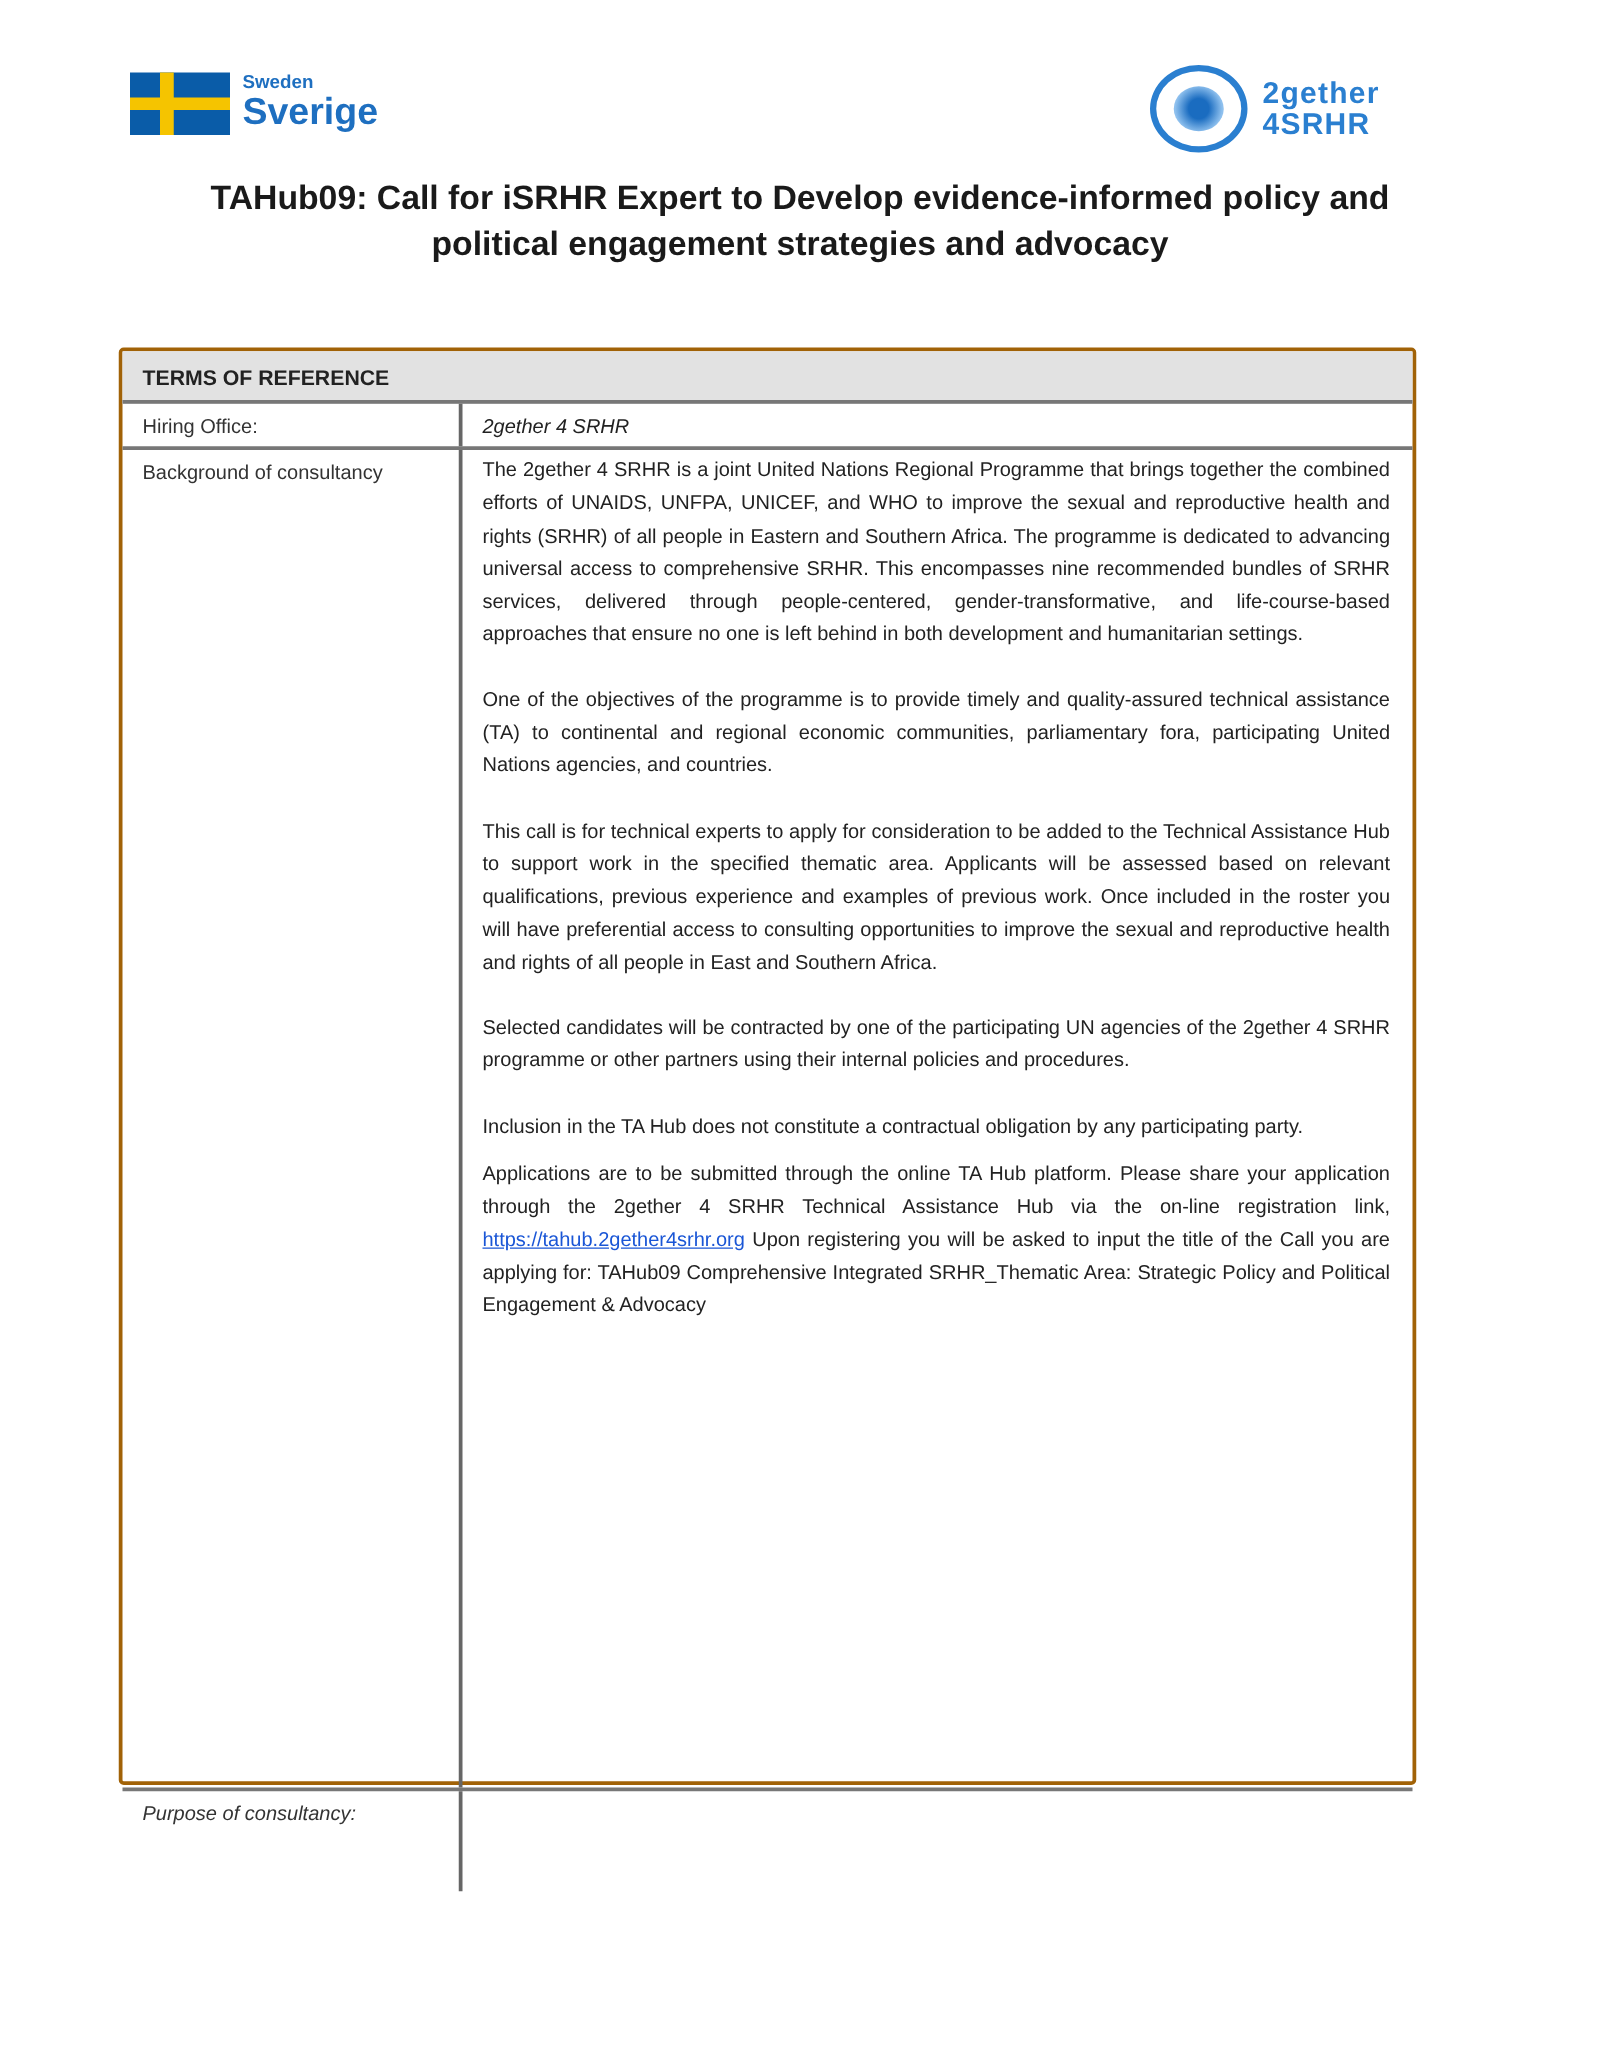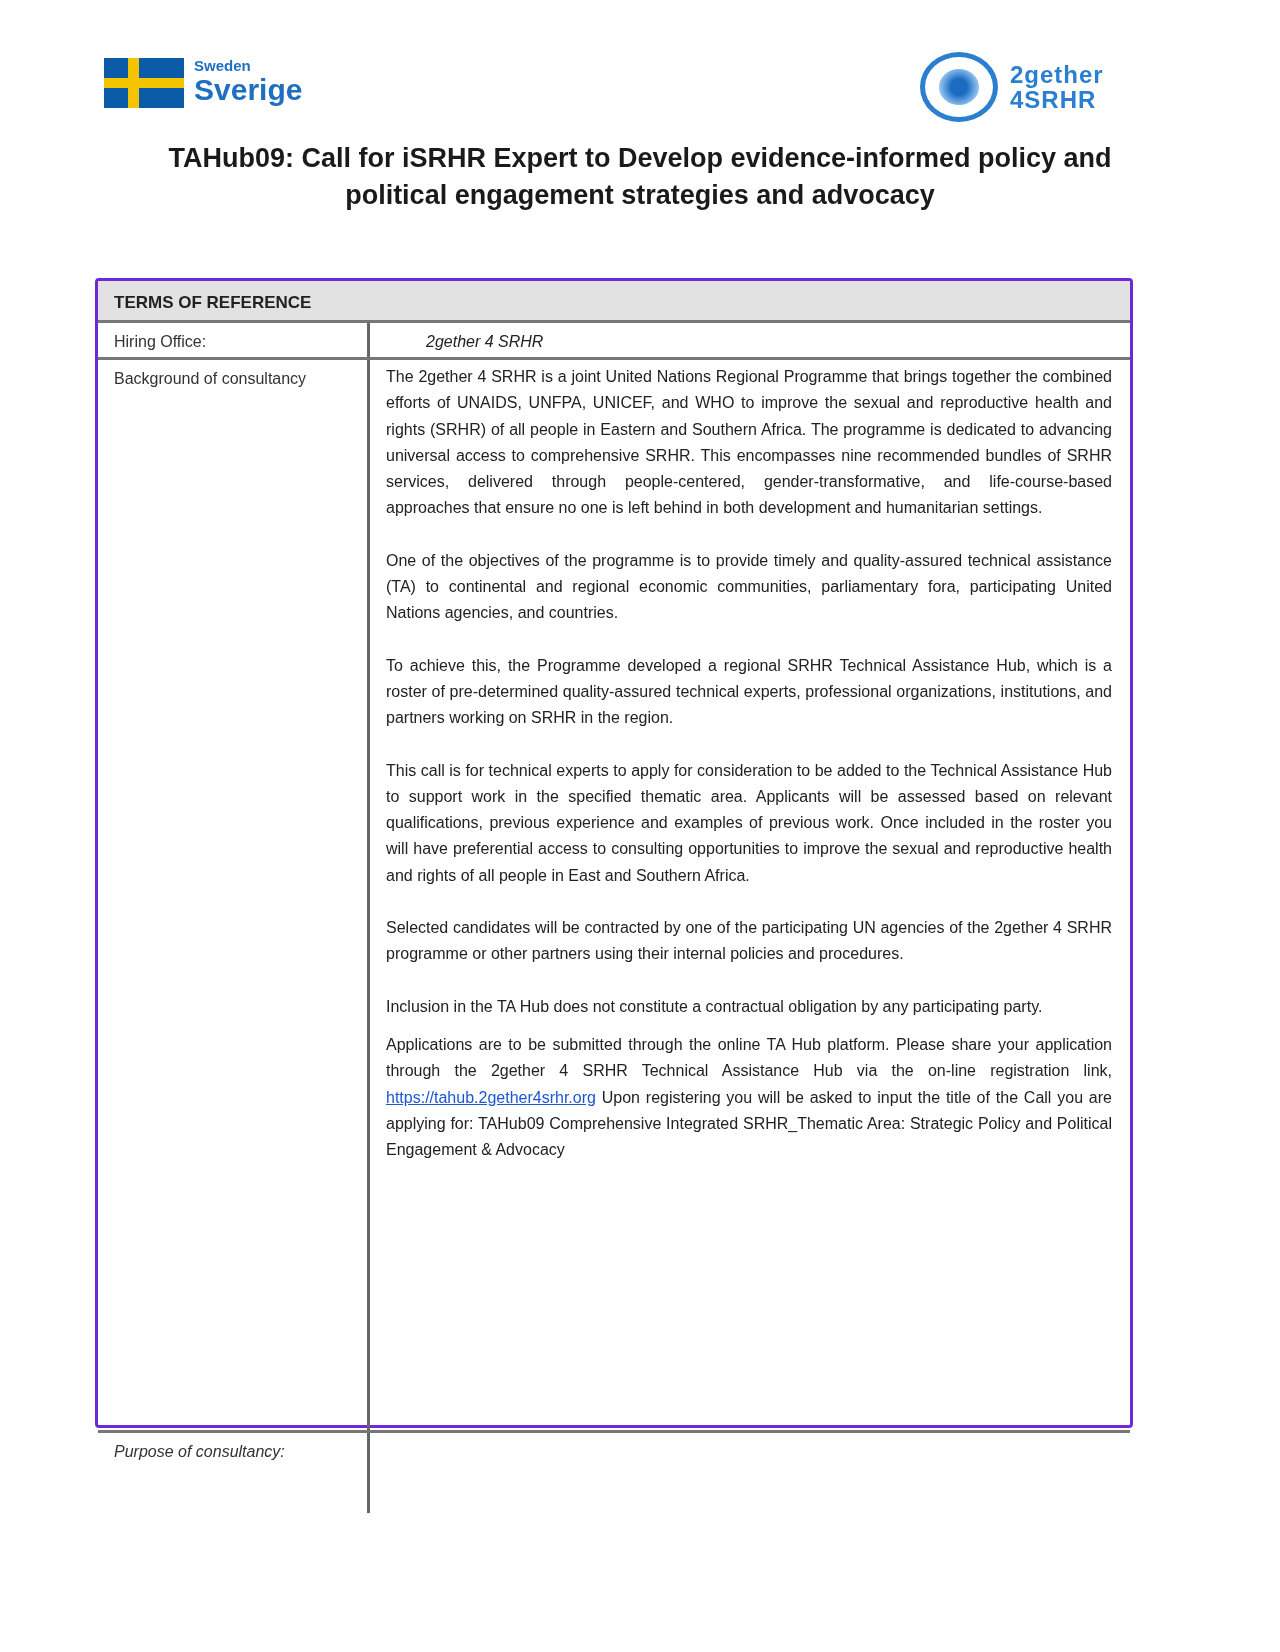--- a/index.html
+++ b/index.html
@@ -9,27 +9,27 @@
   .flag .v { position:absolute; left:24px; top:0; width:11px; height:50px; background:#f5c400; }
   .flag .h { position:absolute; left:0; top:20px; width:80px; height:10px; background:#f5c400; }
   .sv-text { margin-left:10px; color:#1e6fc0; line-height:1; }
   .sv-small { font-size:15px; font-weight:bold; }
   .sv-big { font-size:30px; font-weight:bold; margin-top:2px; }
   .logo-right { position:absolute; left:920px; top:52px; display:flex; align-items:center; }
   .un-emblem { width:78px; height:70px; border-radius:50%; border:5px solid #2a7fd0; box-sizing:border-box; position:relative; }
   .un-emblem::after { content:""; position:absolute; left:14px; top:12px; width:40px; height:36px; border-radius:50%; background:radial-gradient(circle,#1a6cc0 30%, #8ec0ee 70%); }
   .twog { margin-left:12px; color:#2a7fd0; font-weight:bold; font-size:24px; line-height:1.05; letter-spacing:1px; }
   .title { position:absolute; left:120px; top:140px; width:1040px; text-align:center; font-weight:bold; font-size:27px; line-height:37px; color:#1a1a1a; }
-  .table { position:absolute; left:95px; top:278px; width:1038px; height:1150px; border:3px solid #6d28d9; box-sizing:border-box; border-radius:4px; }
+  .table { position:absolute; left:95px; top:278px; width:1038px; height:1150px; border:3px solid #a16207; box-sizing:border-box; border-radius:4px; }
   .thead { height:42px; background:#e2e2e2; border-bottom:3px solid #777; box-sizing:border-box; padding:12px 16px 0; font-weight:bold; font-size:17px; }
   .row { display:flex; border-bottom:3px solid #777; box-sizing:border-box; }
   .row:last-child { border-bottom:none; }
   .col-l { width:272px; border-right:3px solid #666; box-sizing:border-box; padding:6px 16px; font-size:16px; line-height:26px; color:#333; }
   .col-r { flex:1; padding:4px 18px 4px 16px; font-size:16px; line-height:26.3px; color:#222; text-align:justify; }
-  .r-hiring { height:37px;gap:40px; }
+  .r-hiring { height:37px; }
   .r-bg { height:1073px; }
   .r-purpose { height:80px; }
   .col-r p { margin:0 0 26px 0; }
   .col-r p.tight { margin-bottom:12px; }
   .link { color:#1a56d6; text-decoration:underline; }
   .italic { font-style:italic; }
 </style>
 </head>
 <body>
 
@@ -60,21 +60,20 @@
   <div class="row r-hiring">
     <div class="col-l">Hiring Office:</div>
     <div class="col-r italic" style="padding-top:6px;">2gether 4 SRHR</div>
   </div>
 
   <div class="row r-bg">
     <div class="col-l" style="width:272px;">Background of consultancy</div>
     <div class="col-r">
       <p>The 2gether 4 SRHR is a joint United Nations Regional Programme that brings together the combined efforts of UNAIDS, UNFPA, UNICEF, and WHO to improve the sexual and reproductive health and rights (SRHR) of all people in Eastern and Southern Africa. The programme is dedicated to advancing universal access to comprehensive SRHR. This encompasses nine recommended bundles of SRHR services, delivered through people-centered, gender-transformative, and life-course-based approaches that ensure no one is left behind in both development and humanitarian settings.</p>
       <p>One of the objectives of the programme is to provide timely and quality-assured technical assistance (TA) to continental and regional economic communities, parliamentary fora, participating United Nations agencies, and countries.</p>
-      <p>To achieve this, the Programme developed a regional SRHR Technical Assistance Hub, which is a roster of pre-determined quality-assured technical experts, professional organizations, institutions, and partners working on SRHR in the region.</p>
       <p>This call is for technical experts to apply for consideration to be added to the Technical Assistance Hub to support work in the specified thematic area. Applicants will be assessed based on relevant qualifications, previous experience and examples of previous work. Once included in the roster you will have preferential access to consulting opportunities to improve the sexual and reproductive health and rights of all people in East and Southern Africa.</p>
       <p>Selected candidates will be contracted by one of the participating UN agencies of the 2gether 4 SRHR programme or other partners using their internal policies and procedures.</p>
       <p class="tight">Inclusion in the TA Hub does not constitute a contractual obligation by any participating party.</p>
       <p style="margin:0;">
         <span>Applications are to be submitted through the online TA Hub platform. Please share your application through the 2gether 4 SRHR Technical Assistance Hub via the on-line registration link,</span>
         <a class="link">https://tahub.2gether4srhr.org</a>
         <span>Upon registering you will be asked to input the title of the Call you are applying for: TAHub09 Comprehensive Integrated SRHR_Thematic Area: Strategic Policy and Political Engagement &amp; Advocacy</span>
       </p>
     </div>
   </div>

